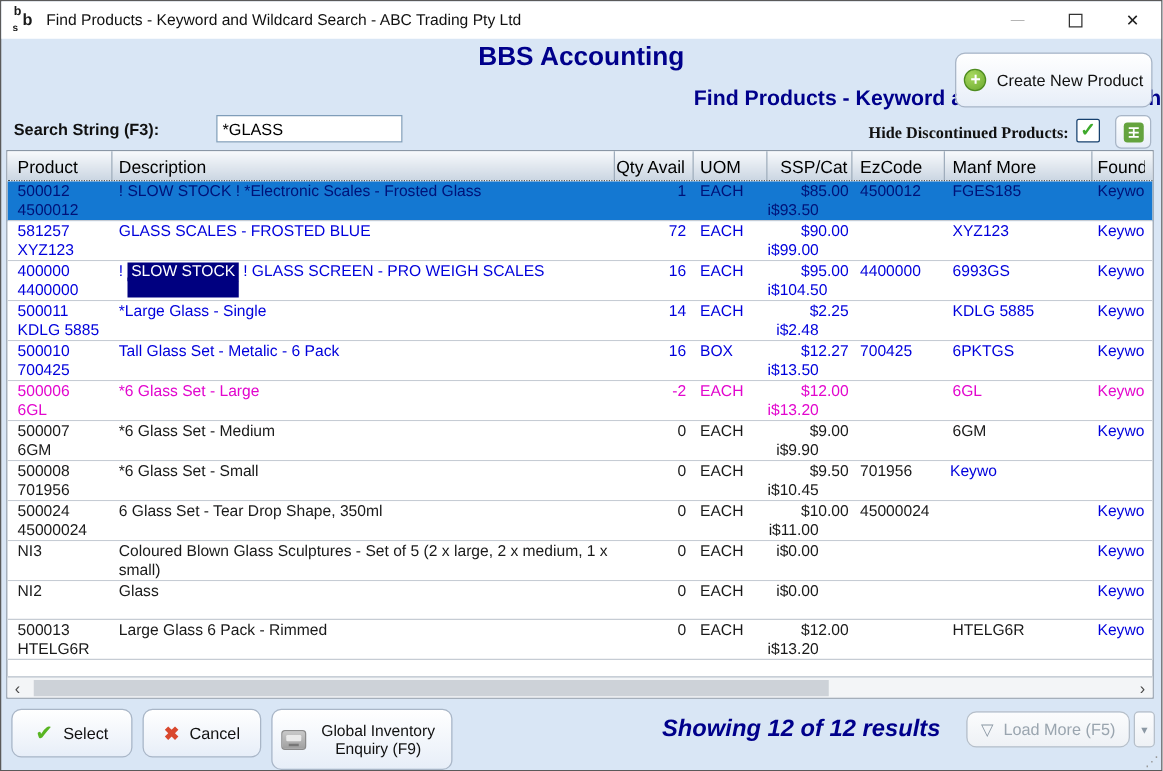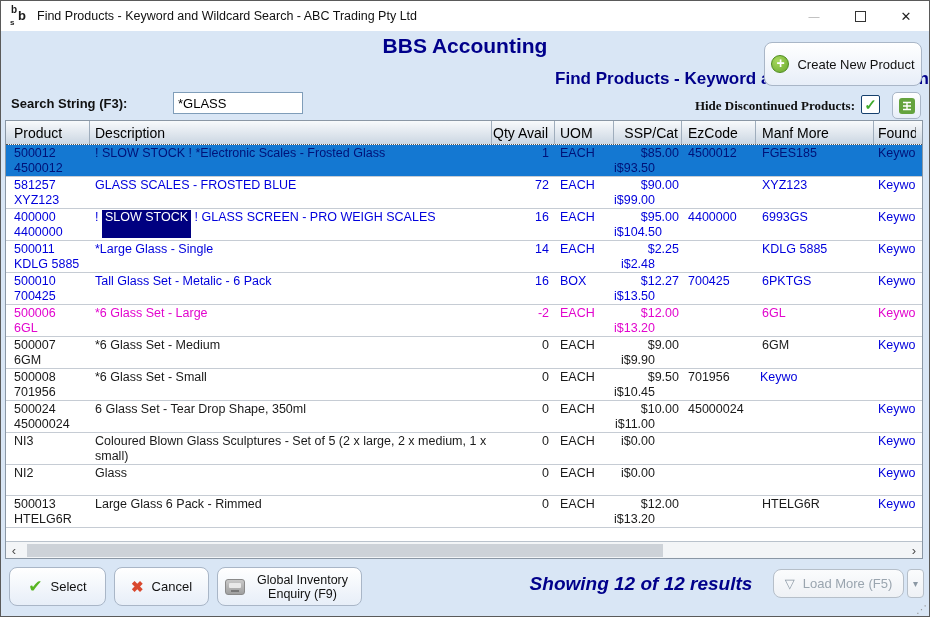--- a/index.html
+++ b/index.html
@@ -28,21 +28,21 @@
   .btn { background:linear-gradient(#ffffff,#e7eef8); border:1px solid #a9b6c7;
          border-radius:8px; display:flex; align-items:center; justify-content:center;
          gap:8px; font-size:13px; color:#111; cursor:default; }
   .create-btn { position:absolute; right:7px; top:41px; width:158px; height:44px; }
   .plus-icon { width:18px; height:18px; border-radius:50%; flex:none;
                background:radial-gradient(circle at 35% 30%, #a8d95e, #6aa82e);
                border:1px solid #4e8c1f; color:#fff; font-size:14px; font-weight:bold;
                line-height:15px; text-align:center; }
   
   .search-label { position:absolute; left:10px; top:95px; font-size:13px; font-weight:bold; color:#111; }
-  .search-input { position:absolute; left:172px; top:91px; width:130px; height:22px;
+  .search-input { position:absolute; left:172px; top:91px; width:149px; height:22px;
                   border:1px solid #7f9db9; font-size:13px; padding:0 4px;
                   font-family:"Liberation Sans", sans-serif; }
   .hide-label { position:absolute; right:74px; top:97px; font-size:13px; font-weight:bold; color:#111;font-family:Liberation Serif, serif; }
   .checkbox { position:absolute; right:49px; top:94px; width:19px; height:19px;
               background:#fff; border:1px solid #16406e; border-radius:2px;
               display:flex; align-items:center; justify-content:center; }
   .checkbox .check { color:#3faa2c; font-size:15px; font-weight:bold; line-height:15px; }
   .excel-btn { position:absolute; right:8px; top:91px; width:29px; height:27px; border-radius:5px; gap:0; }
   
   .grid-wrap { position:absolute; left:4px; top:119px; width:918px; height:439px;
@@ -79,21 +79,21 @@
         box-shadow:0 13px 0 0 var(--highlight-navy,#000080); }
   
   .hscroll { height:17px; flex:none; border-top:1px solid #b9c2cc; background:#f3f5f7;
              display:flex; align-items:center; }
   .sb-arrow { width:16px; text-align:center; color:#4a4a4a; font-size:13px; line-height:15px; flex:none; }
   .sb-track { flex:1; position:relative; height:100%; }
   .sb-thumb { position:absolute; left:5px; top:2px; width:636px; height:13px; background:#cdd2d8; }
   
   .select-btn { position:absolute; left:8px;  top:566px; width:97px;  height:39px; }
   .cancel-btn { position:absolute; left:113px; top:566px; width:95px; height:39px; }
-  .gie-btn    { position:absolute; left:216px; top:566px; width:145px; height:39px; font-size:12.5px; gap:6px; }
+  .gie-btn    { position:absolute; left:216px; top:566px; width:145px; height:49px; font-size:12.5px; gap:6px; }
   .gie-label  { width:104px; text-align:center; line-height:14px; }
   .check-icon { color:var(--success-green,#58B522); font-size:17px; }
   .x-icon     { color:var(--error-red,#D9482E); font-size:15px; font-weight:bold; }
   .gie-icon { width:20px; height:16px; flex:none; position:relative;
               background:linear-gradient(#c9c9c9,#9f9f9f); border:1px solid #8a8a8a; border-radius:3px; }
   .gie-icon::after { content:""; position:absolute; left:3px; top:3px; width:12px; height:5px;
                      background:#e9e9e9; border-radius:1px; }
   .gie-icon::before { content:""; position:absolute; left:5px; bottom:2px; width:8px; height:2px; background:#777; }
   .results-text { position:absolute; left:490px; top:572px; width:300px; text-align:center;
                   font-size:19px; font-weight:bold; font-style:italic; color:var(--accent-navy,#00008B); }

